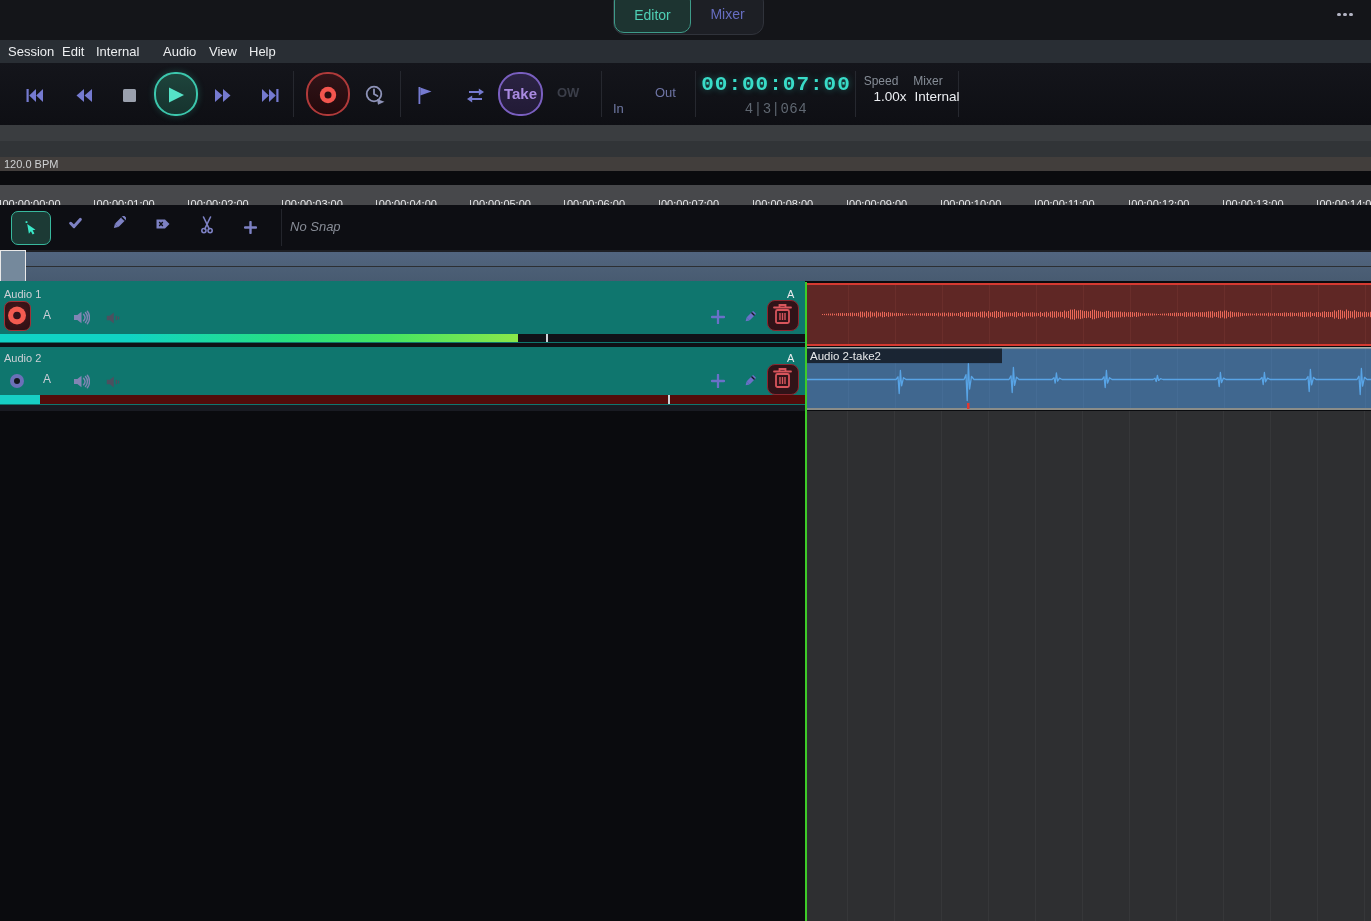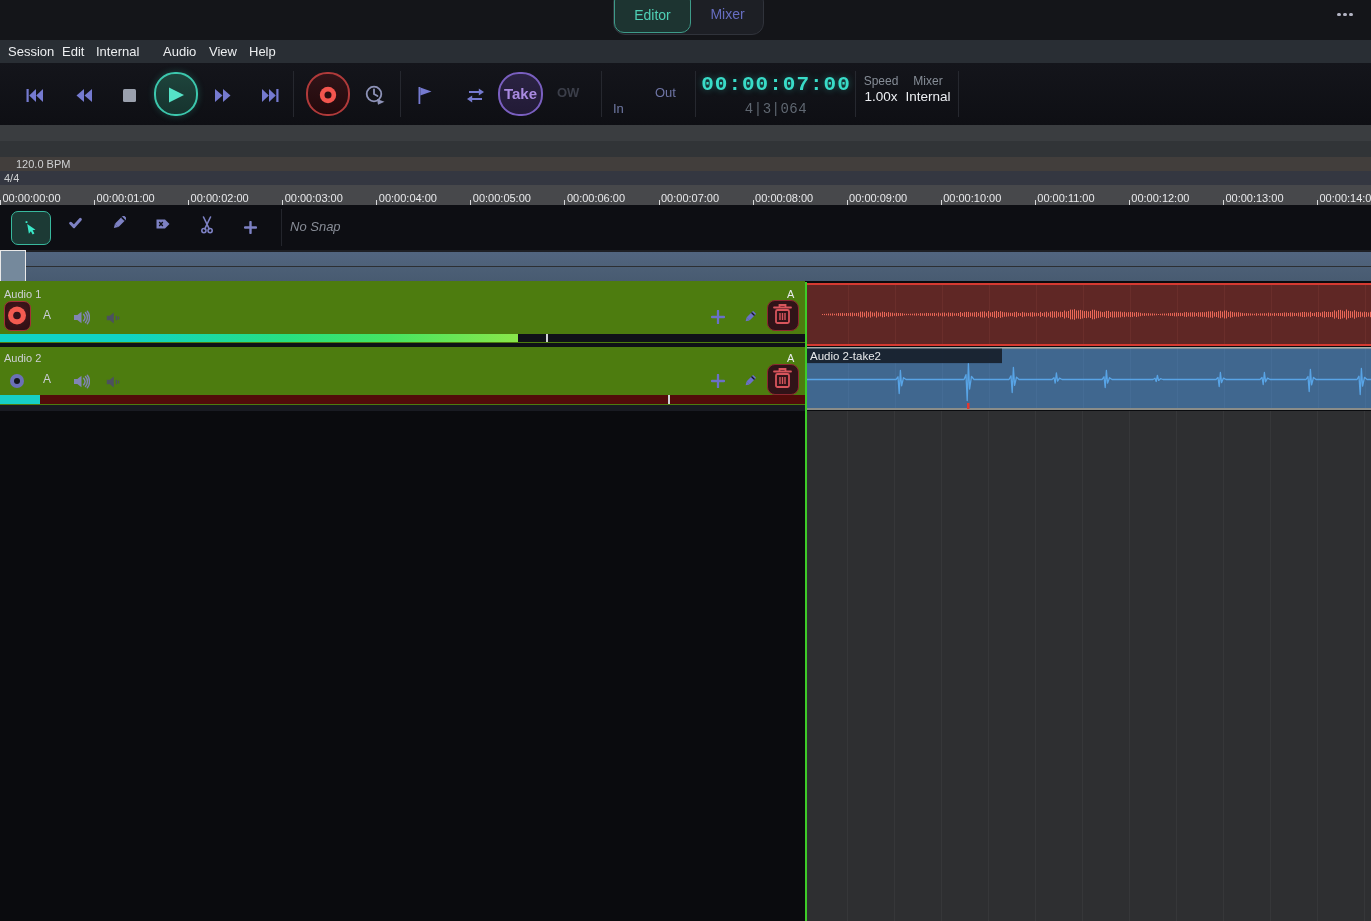--- a/index.html
+++ b/index.html
@@ -37,49 +37,49 @@
   #takebtn { left:498px; width:45px; background:linear-gradient(#2b2343,#221a36); border:2px solid #7a5fc0;
              color:#a98ae0; font-weight:bold; font-size:15px; text-align:center; line-height:40px; }
   .tsep { position:absolute; top:8px; width:1px; height:46px; background:#26282f; }
   .tlabel { position:absolute; font-size:13px; }
   #timecode { position:absolute; left:700px; top:10px; width:152px; text-align:center;
               font-family:"Liberation Mono",monospace; font-weight:bold; font-size:21px;
               color:#39dcc8; letter-spacing:1px; text-shadow:0 0 7px rgba(53,217,198,.4); }
   #barpos { position:absolute; left:700px; top:38px; width:152px; text-align:center;
             font-family:"Liberation Mono",monospace; font-size:14px; color:#5f6771; letter-spacing:0.5px; }
   .sslabel { position:absolute; top:11px; font-size:12px; color:#868d97; }
-  .ssval { position:absolute; top:26px; font-size:13.5px; color:#eceef2; }
+  .ssval { position:absolute; top:26px; font-size:13.5px; color:#eceef2;margin-left:9px; }
 
   
   #band1 { left:0; top:125px; width:1371px; height:16px; background:#3a3d40; }
   #band2 { left:0; top:141px; width:1371px; height:16px; background:#313437; }
   #bpmrow { left:0; top:157px; width:1371px; height:14px; background:#423e3c; color:#cfd1d3;
             font-size:11px; line-height:14px; }
   #sigrow { left:0; top:171px; width:1371px; height:14px; background:#343741; color:#cfd1d3;
             font-size:11px; line-height:14px; }
   #ruler { left:0; top:185px; width:1371px; height:20px; background:#47484b; overflow:hidden; }
-  #ruler span { position:absolute; top:7px; font-size:11px; color:#e8e9eb; white-space:nowrap;text-align:right; }
+  #ruler span { position:absolute; top:13px; font-size:11px; color:#e8e9eb; white-space:nowrap;text-align:right; }
   #ruler i { position:absolute; bottom:0; width:1px; height:5px; background:#d7d8da; }
 
   
   #edtoolbar { left:0; top:205px; width:1371px; height:45px; background:#0d0e13;font-style:italic; }
   #selbtn { position:absolute; left:11px; top:6px; width:40px; height:34px; border-radius:7px;
             background:#1c3a35; border:1.5px solid #38b89d; }
   #toolsep { position:absolute; left:281px; top:4px; width:1px; height:37px; background:#23252c; }
   #nosnap { position:absolute; left:290px; top:14px; font-size:13px; color:#878c96; }
 
   
   #mm-top { left:0; top:250px; width:1371px; height:2px; background:#1e2025; }
   #minimap { left:0; top:252px; width:1371px; height:29px; background:linear-gradient(#516580 0%,#4e6179 48%,#2c2f33 50%,#4c5f76 52%,#485b71 100%); }
   #mmbox { position:absolute; left:0; top:-2px; width:26px; height:33px; background:#75899c;
            border:1px solid #e9e9e9; }
 
   
   #trackarea { left:0; top:281px; width:1371px; height:640px; }
-  #headerpanel { position:absolute; left:0; top:0; width:805px; height:138px; background:#4d7c0f; }
+  #headerpanel { position:absolute; left:0; top:0; width:805px; height:138px; background:#0f766e; }
   .trklabel { position:absolute; left:4px; font-size:11px; color:#ced0d6; }
   .trkA-r { position:absolute; left:787px; font-size:11px; color:#e9eaed; }
   .hA { position:absolute; font-size:12px; color:#c9cdd5; }
   .hbtn-rec1 { position:absolute; left:4px; top:20px; width:27px; height:30px; border-radius:7px;
                background:radial-gradient(circle at 50% 40%, #48191e, #2c0e12); border:1.5px solid #a23036; }
   .htrash { position:absolute; left:767px; width:32px; height:31px; border-radius:8px;
             background:#311318; border:1.5px solid #8c2730; }
 
   
   #bottomleft { left:0; top:411px; width:805px; height:510px; background:#0a0b0e; }
@@ -174,22 +174,21 @@
     <div id="timecode">00:00:07:00</div>
     <div id="barpos">4|3|064</div>
     <div class="sslabel" style="left:862px;width:38px;text-align:center">Speed</div>
     <div class="ssval" style="left:862px;width:38px;text-align:center">1.00x</div>
     <div class="sslabel" style="left:905px;width:46px;text-align:center">Mixer</div>
     <div class="ssval" style="left:902px;width:52px;text-align:center">Internal</div>
   </div>
 
   <div class="abs" id="band1"></div>
   <div class="abs" id="band2"></div>
-  <div class="abs" id="bpmrow"><span style="padding-left:16px">120.0 BPM</span></div>
-  <div class="abs" id="sigrow"><span style="padding-left:4px">4/4</span></div>
+  <div class="abs" id="bpmrow"><span style="padding-left:4px">120.0 BPM</span></div>
   <div class="abs" id="ruler">
       <i style="left:0.0px"></i>
       <span style="left:2.5px">00:00:00:00</span>
       <i style="left:94.1px"></i>
       <span style="left:96.6px">00:00:01:00</span>
       <i style="left:188.1px"></i>
       <span style="left:190.6px">00:00:02:00</span>
       <i style="left:282.2px"></i>
       <span style="left:284.7px">00:00:03:00</span>
       <i style="left:376.3px"></i>

